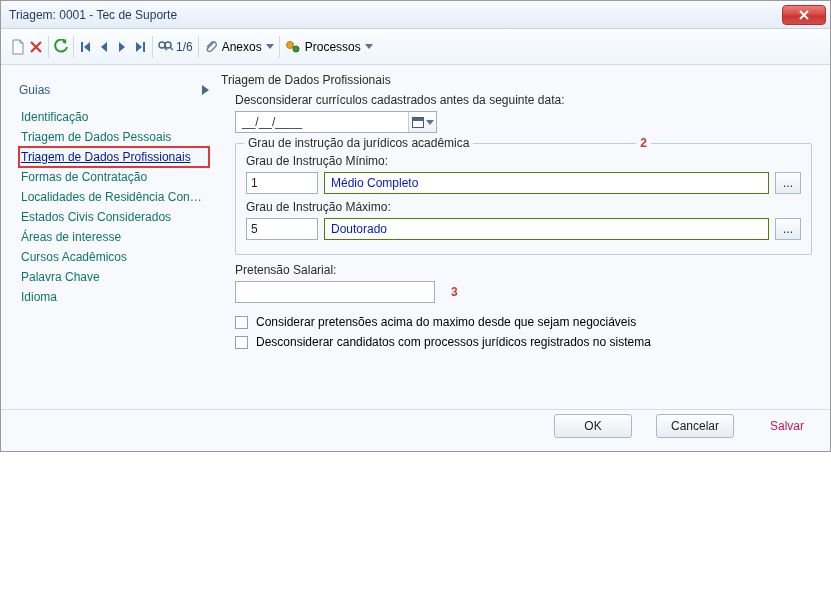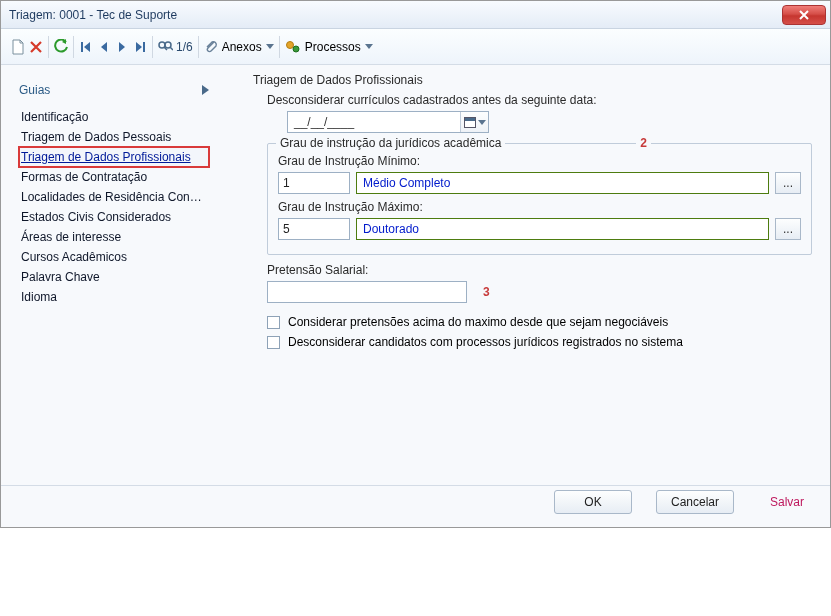--- a/index.html
+++ b/index.html
@@ -1,19 +1,19 @@
 <!DOCTYPE html>
 <html><head>
 <meta charset="utf-8">
 <style>
   * { box-sizing: border-box; font-family: "Segoe UI", Tahoma, sans-serif; font-size: 12px; }
   html, body { margin: 0; padding: 0; }
   body { background: #fff; }
   .window {
-    width: 831px; height: 528px;
+    width: 831px; height: 452px;
     border: 1px solid #999;
     background: #f7f9fc;
     display: flex; flex-direction: column;
     position: relative;
   }
   .titlebar {
     height: 28px;
     background: linear-gradient(#f8fbff, #e4ecf6);
     border-bottom: 1px solid #c9d4e1;
     display: flex; align-items: center;
@@ -36,31 +36,31 @@
     display: flex; align-items: center;
     padding: 0 8px;
     gap: 0;
   }
   .tb-sep { width:1px; height:22px; background:#d0d8e2; margin:0 3px; }
   .tb-btn { width:18px; height:18px; display:flex; align-items:center; justify-content:center; cursor:pointer; }
   .tb-text { color:#2a4a6e; padding:0 2px; }
   .tb-dropdown { display:flex; align-items:center; gap:4px; cursor:pointer; padding:0 2px; }
   .caret { width:0; height:0; border-left:4px solid transparent; border-right:4px solid transparent; border-top:5px solid #5a748f; }
   .content {
-    flex:1; display:flex; min-height:0;gap:32px;
+    flex:1; display:flex; min-height:0;
   }
   .sidebar {
     width: 220px;
     padding: 18px 12px 12px 18px;
     display:flex; flex-direction:column;
   }
   .sidebar-head { display:flex; align-items:center; justify-content:space-between; color:#2b5b86; font-size:16px; margin-bottom:10px; }
   .collapse-arrow { width:0;height:0;border-top:5px solid transparent;border-bottom:5px solid transparent;border-left:7px solid #4a6a8a; }
   .nav-list { list-style:none; margin:0; padding:0; }
-  .nav-list li { padding:3px 2px; color:#0f172a; cursor:pointer; white-space:nowrap; overflow:hidden; text-overflow:ellipsis; }
+  .nav-list li { padding:3px 2px; color:#0f766e; cursor:pointer; white-space:nowrap; overflow:hidden; text-overflow:ellipsis; }
   .nav-list li.selected {
     color:#001a99; text-decoration:underline;
     outline:2px solid #d93a3a; outline-offset:-1px;
     background:#f3f6fb;
   }
   .main {
     flex:1; padding: 6px 14px 10px 0;
     position:relative;
   }
   .section-title { color:#2a2a2a; margin:2px 0 6px 0; }
@@ -216,21 +216,21 @@
         <li>Palavra Chave</li>
         <li>Idioma</li>
       </ul>
     </div>
 
     <div class="main">
       <div class="section-title">Triagem de Dados Profissionais</div>
 
       <div style="padding-left:14px;">
         <div class="sublabel">Desconsiderar currículos cadastrados antes da seguinte data:</div>
-        <div style="display:flex; align-items:flex-end; gap:40px;margin-left:20px;">
+        <div style="display:flex; align-items:flex-end; gap:40px;">
           <div class="date-field">
             <span>__/__/____</span>
             <div class="date-picker-btn">
               <span class="cal-ic"></span>
               <span class="caret"></span>
             </div>
           </div>
           <span class="annotation" style="margin-left:-94px;">1</span>
         </div>
 

